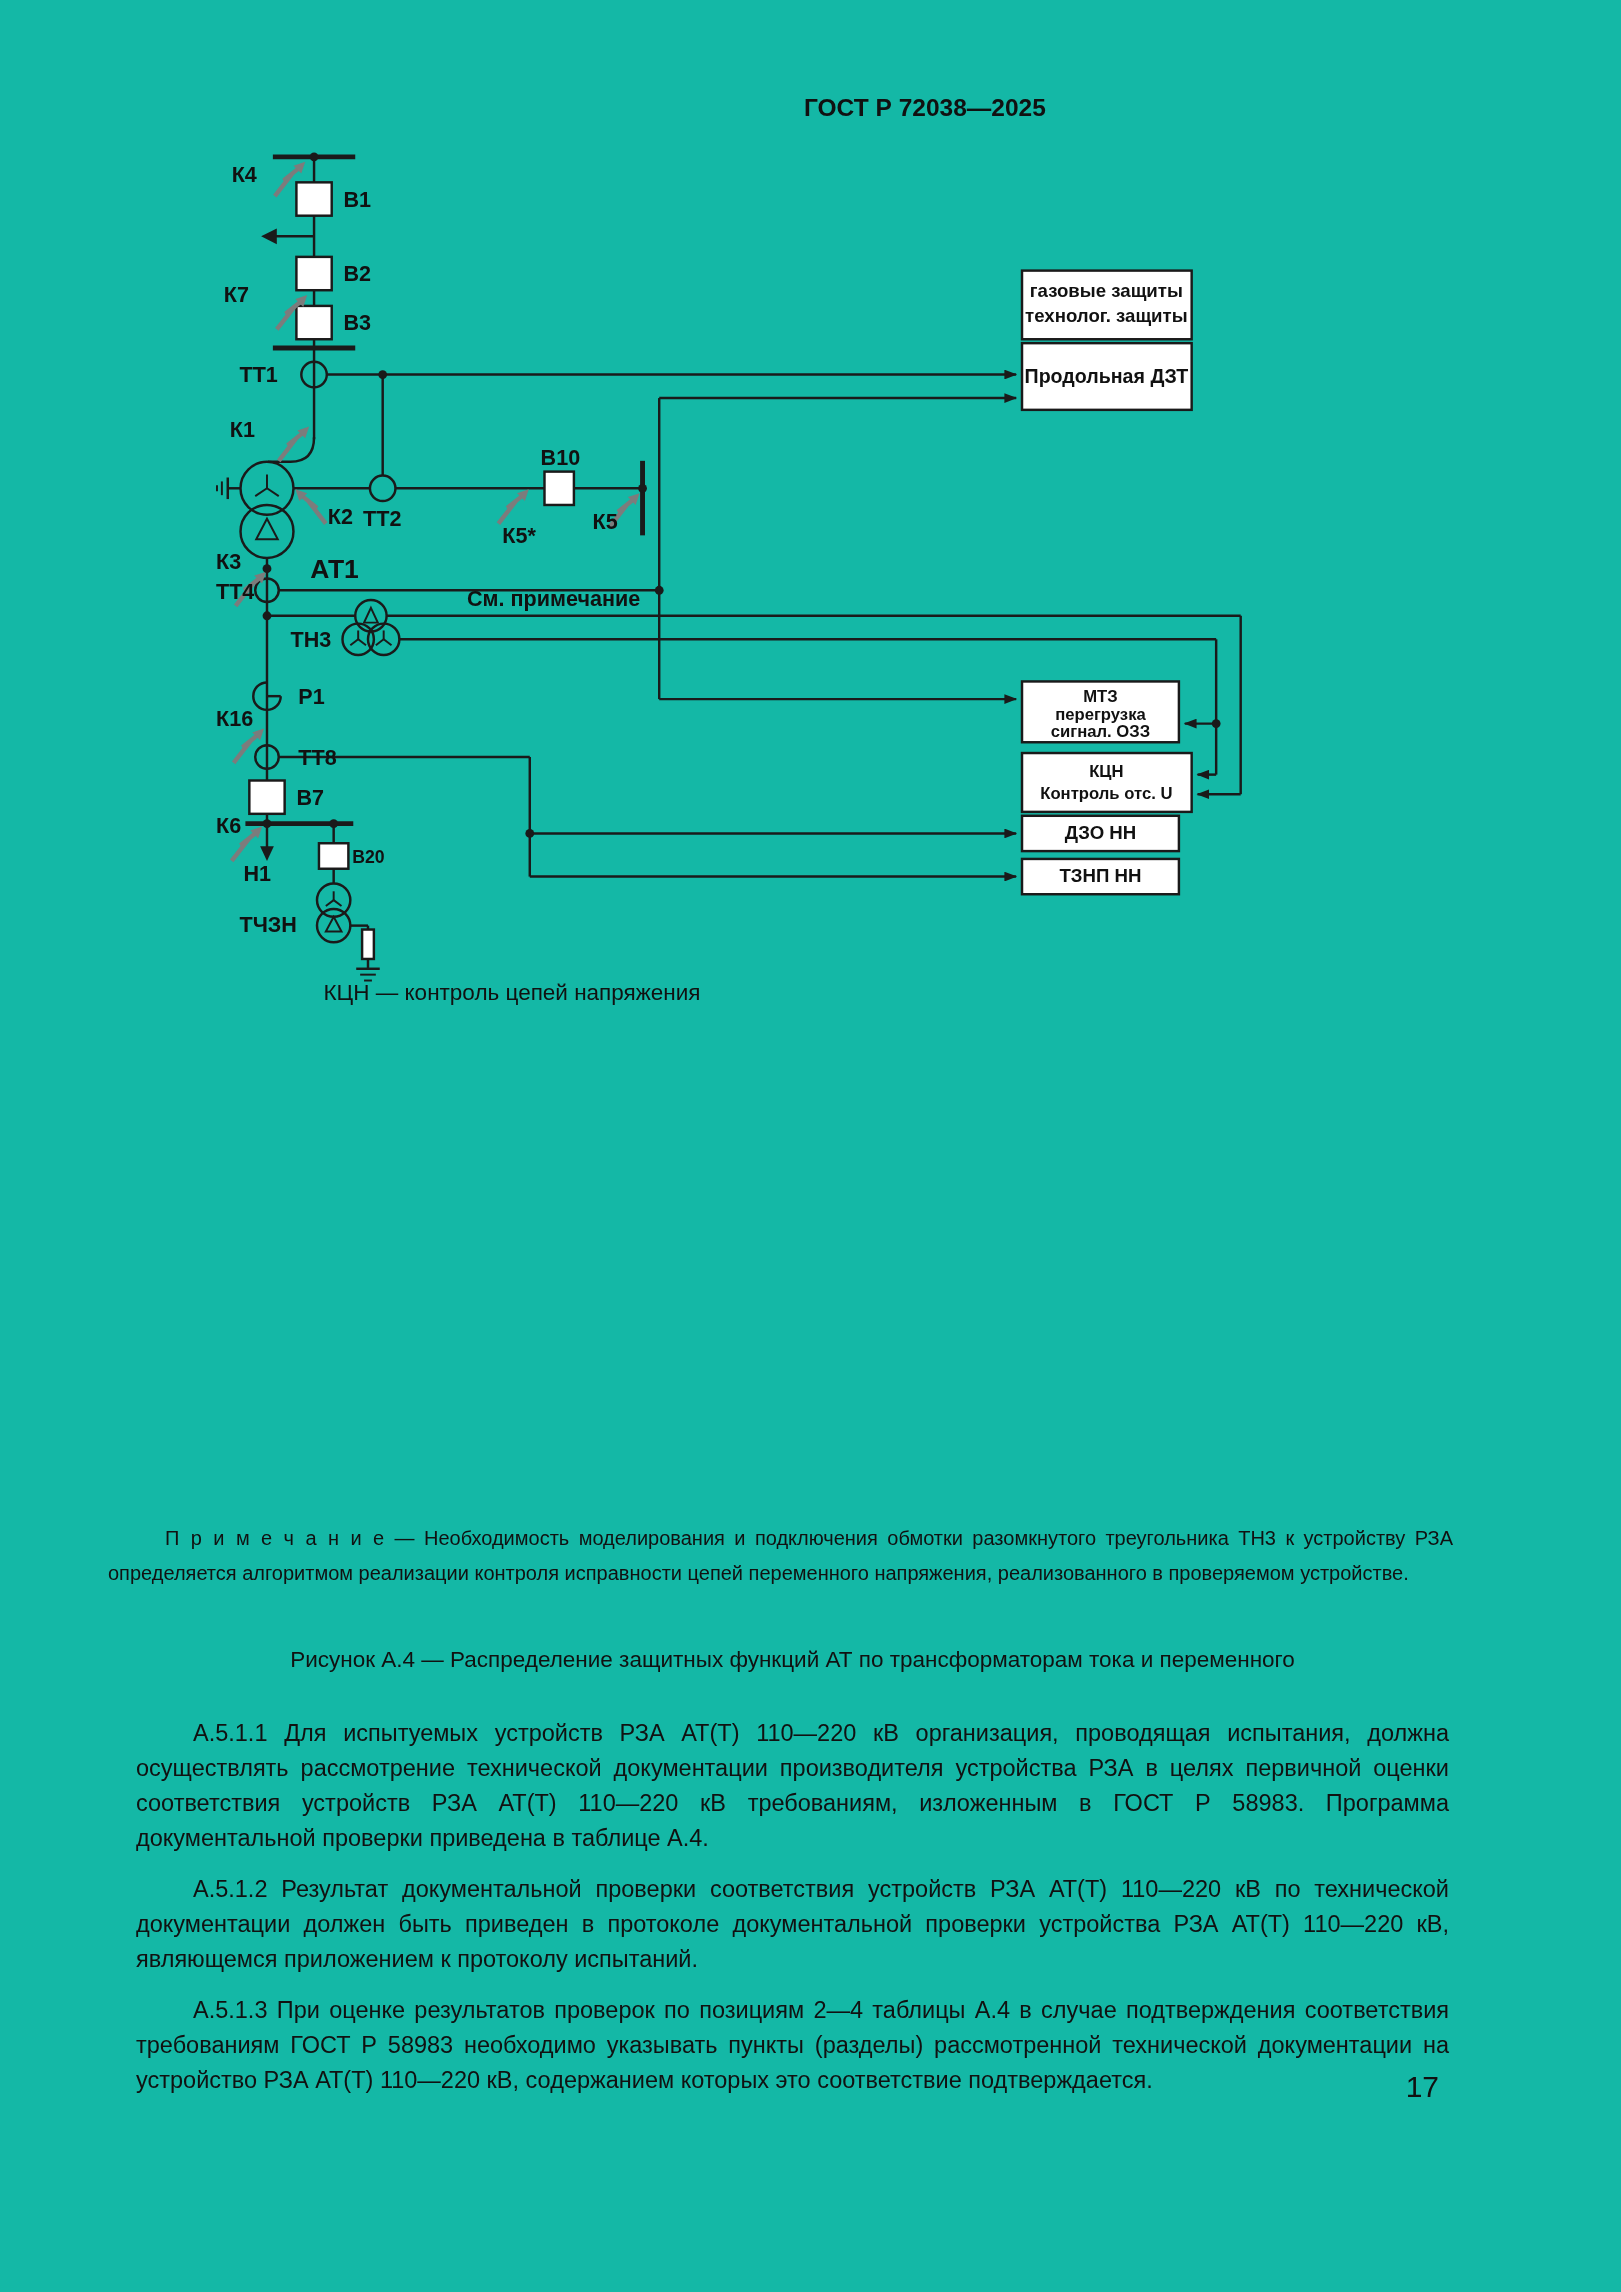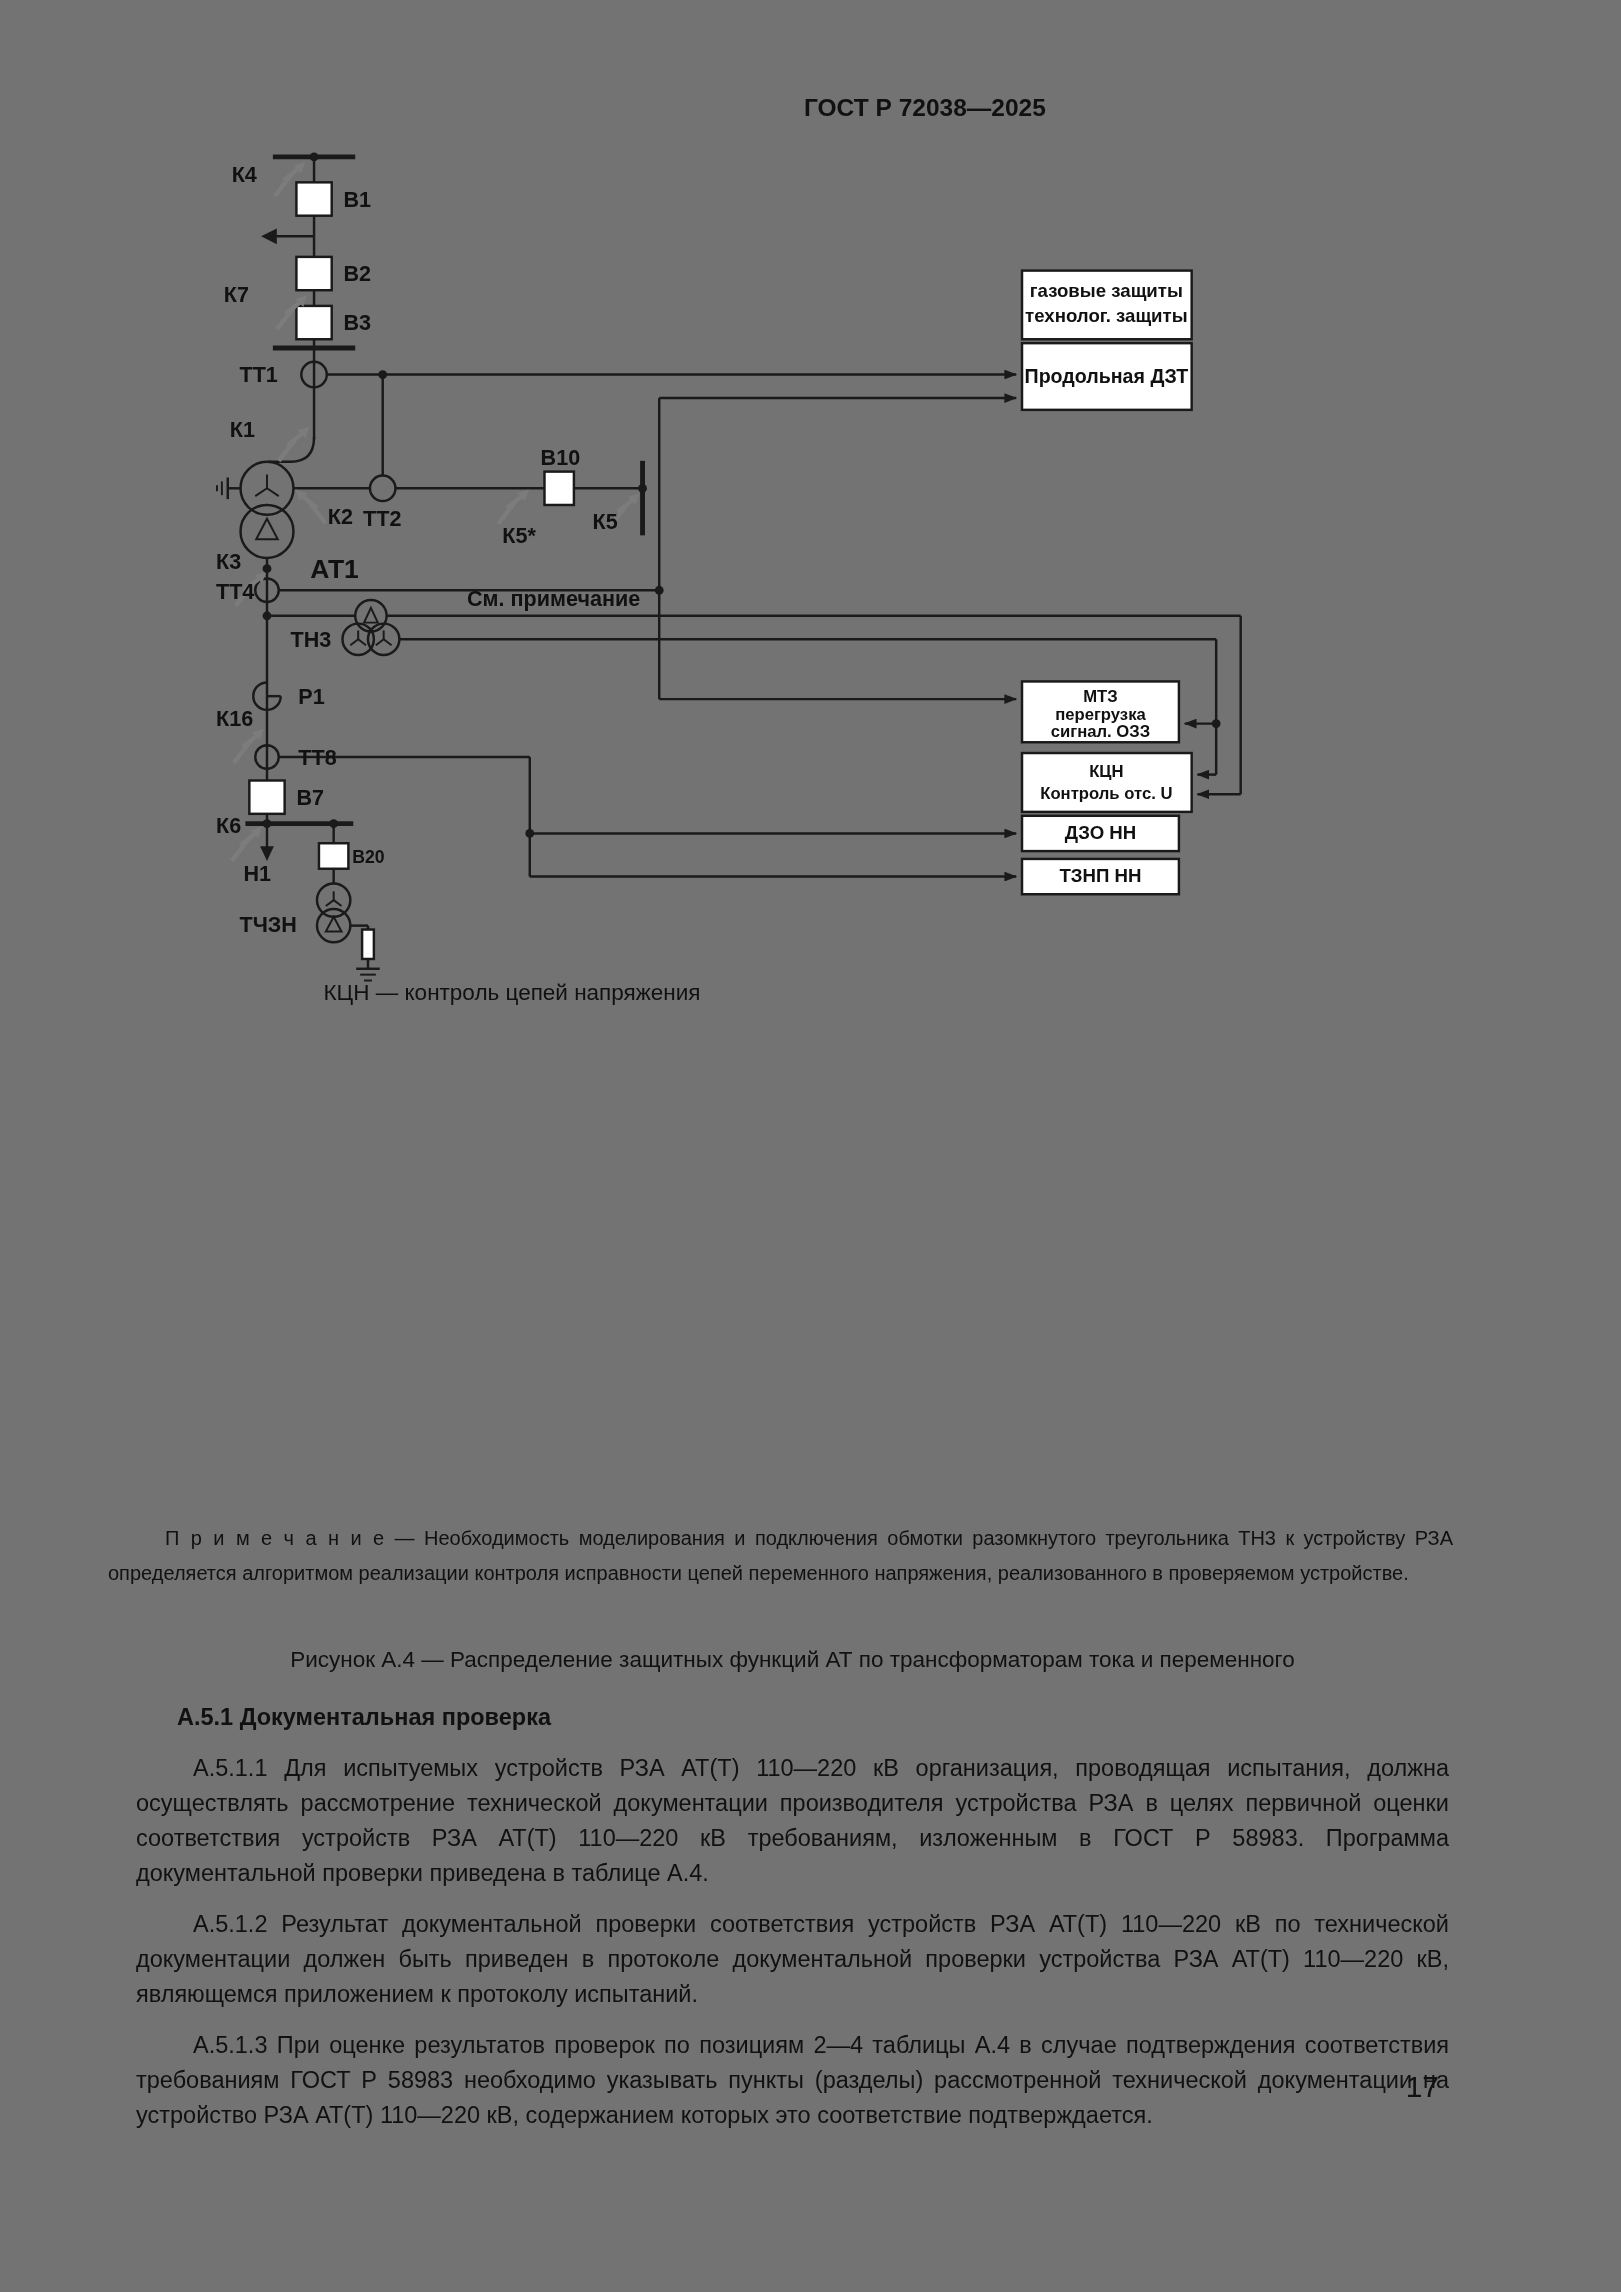--- a/index.html
+++ b/index.html
@@ -1,17 +1,17 @@
 <!DOCTYPE html>
 <html lang="ru"><head>
 <meta charset="utf-8">
 <style>
   html,body{margin:0;padding:0;background:#e8e8e8;}
   .page{
-    position:relative; width:1621px; height:2293px; background:#737373;
+    position:relative; width:1621px; height:2293px; background:#14b8a6;
     font-family:"Liberation Sans", sans-serif; color:#111; margin:0 auto;
     overflow:hidden;
   }
   .header{position:absolute; left:804px; top:94px; font-size:24.5px; font-weight:bold;}
   svg.fig{position:absolute; left:216px; top:147px;}
 
   
   .w{stroke:#1a1a1a; stroke-width:2.5; fill:none;}
   .bus{stroke:#1a1a1a; stroke-width:5; fill:none;}
   .sym{stroke:#1a1a1a; stroke-width:2.5; fill:none;}
@@ -254,21 +254,20 @@
   <div class="legend">КЦН — контроль цепей напряжения</div>
 
   <div class="note">
     <span class="sp">П р и м е ч а н и е</span>
     <span>— Необходимость моделирования и подключения обмотки разомкнутого треугольника ТН3 к устройству РЗА определяется алгоритмом реализации контроля исправности цепей переменного напряжения, реализованного в проверяемом устройстве.</span>
   </div>
 
   <div class="figcap">Рисунок А.4 — Распределение защитных функций АТ по трансформаторам тока и переменного</div>
 
   <div class="bodytext">
-    <p class="hd">А.5.1 Документальная проверка</p>
     <p>А.5.1.1 Для испытуемых устройств РЗА АТ(Т) 110—220 кВ организация, проводящая испытания, должна осуществлять рассмотрение технической документации производителя устройства РЗА в целях первичной оценки соответствия устройств РЗА АТ(Т) 110—220 кВ требованиям, изложенным в ГОСТ Р 58983. Программа документальной проверки приведена в таблице А.4.</p>
     <p>А.5.1.2 Результат документальной проверки соответствия устройств РЗА АТ(Т) 110—220 кВ по технической документации должен быть приведен в протоколе документальной проверки устройства РЗА АТ(Т) 110—220 кВ, являющемся приложением к протоколу испытаний.</p>
     <p>А.5.1.3 При оценке результатов проверок по позициям 2—4 таблицы А.4 в случае подтверждения соответствия требованиям ГОСТ Р 58983 необходимо указывать пункты (разделы) рассмотренной технической документации на устройство РЗА АТ(Т) 110—220 кВ, содержанием которых это соответствие подтверждается.</p>
   </div>
 
   <div class="pagenum">17</div>
 
 </div>
 
 

